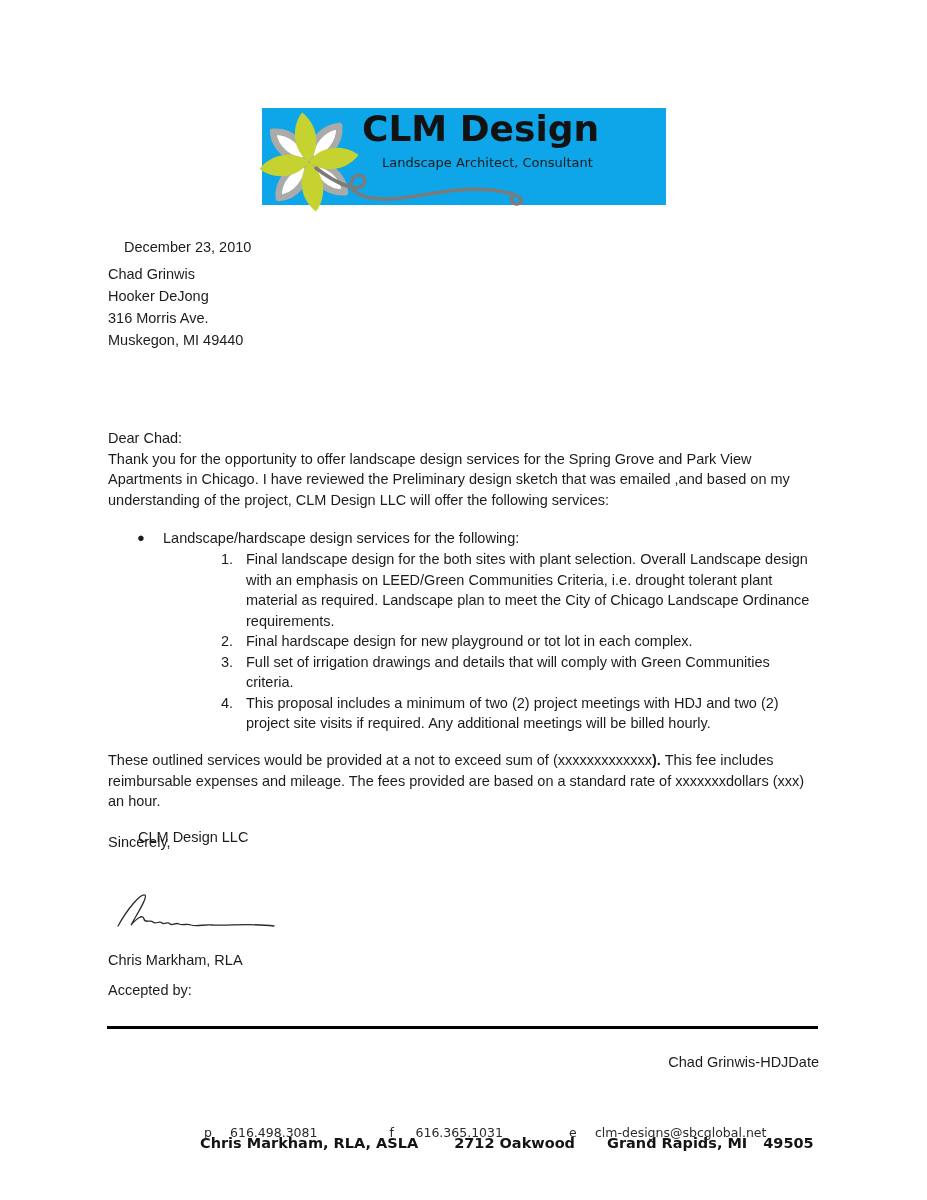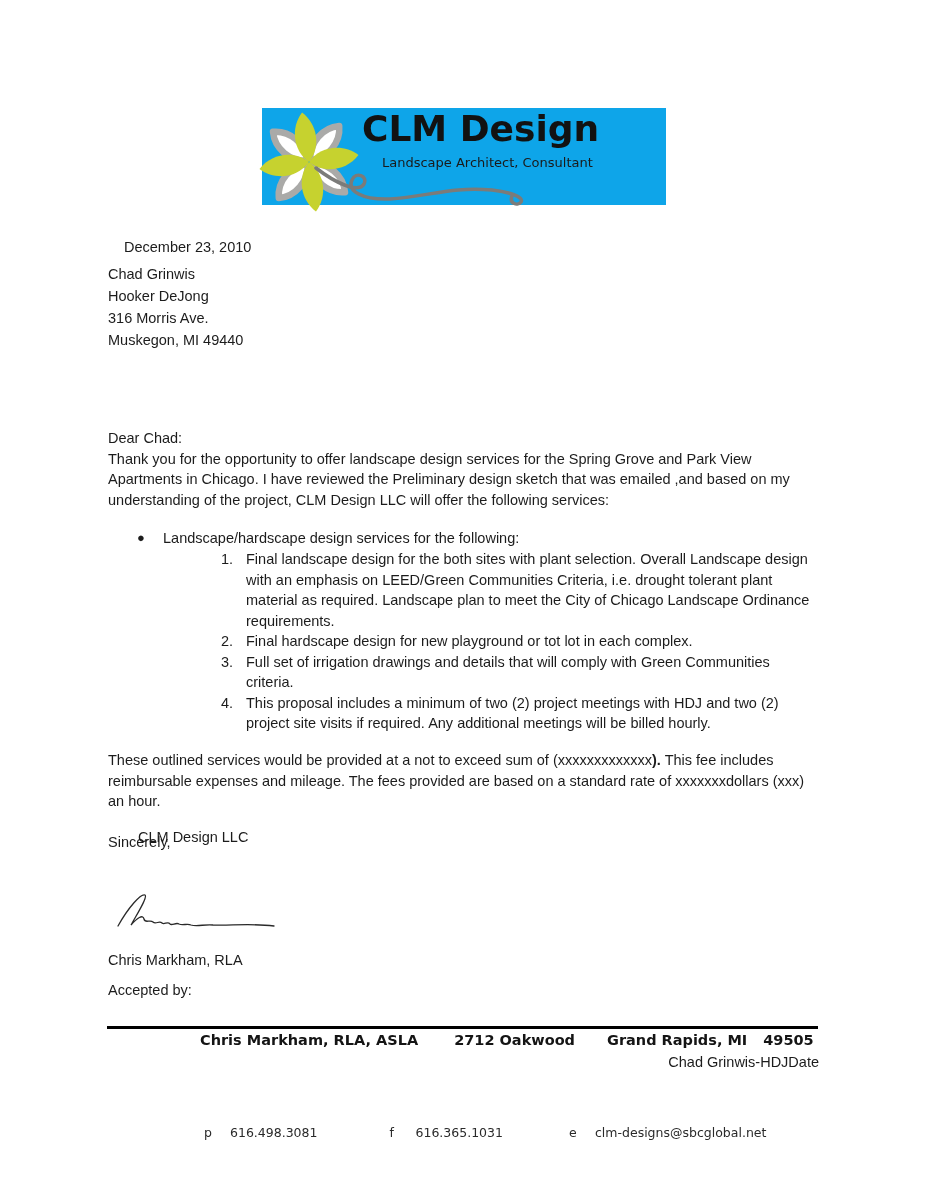--- a/index.html
+++ b/index.html
@@ -33,21 +33,21 @@
   .fees{left:108px;top:750px;width:716px;}
   .fees b{font-weight:bold;}
   .sincerely{left:108px;top:832px;}
   .company{left:108px;top:827px;margin-left:30px;}
   .signature{left:112px;top:888px;}
   .signer{left:108px;top:950px;}
   .accepted{left:108px;top:980px;}
   .rule{left:107px;top:1026px;width:711px;height:3px;background:#000;}
   .sig-row{left:108px;top:1052px;width:711px;display:flex;justify-content:flex-end;}
   
-  .footer1{left:200px;top:1032px;display:flex;font-family:"DejaVu Sans",sans-serif;
+  .footer1{left:200px;top:1135px;display:flex;font-family:"DejaVu Sans",sans-serif;
     font-weight:bold;font-size:14.5px;color:#141414;white-space:nowrap;}
   .f1-street{margin-left:36px;}
   .f1-city{margin-left:32px;}
   .f1-zip{margin-left:16px;}
   .footer2{left:204px;top:1125px;display:flex;font-family:"DejaVu Sans",sans-serif;
     font-size:12.5px;color:#2a2a2a;white-space:nowrap;}
   .f2-pair{display:flex;}
   .f2-label{width:26px;}
   .f2-fax{margin-left:72px;}
   .f2-email{margin-left:66px;}

